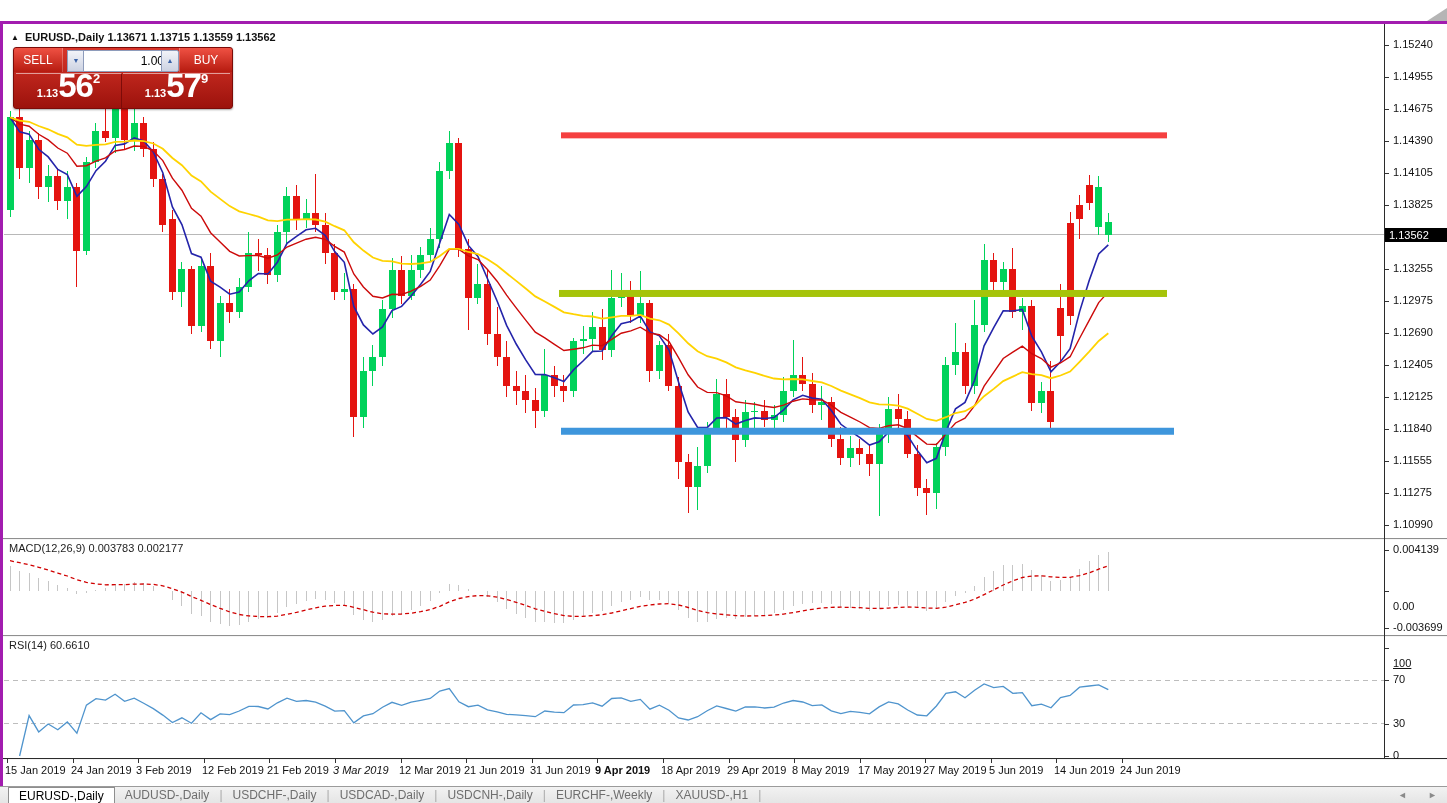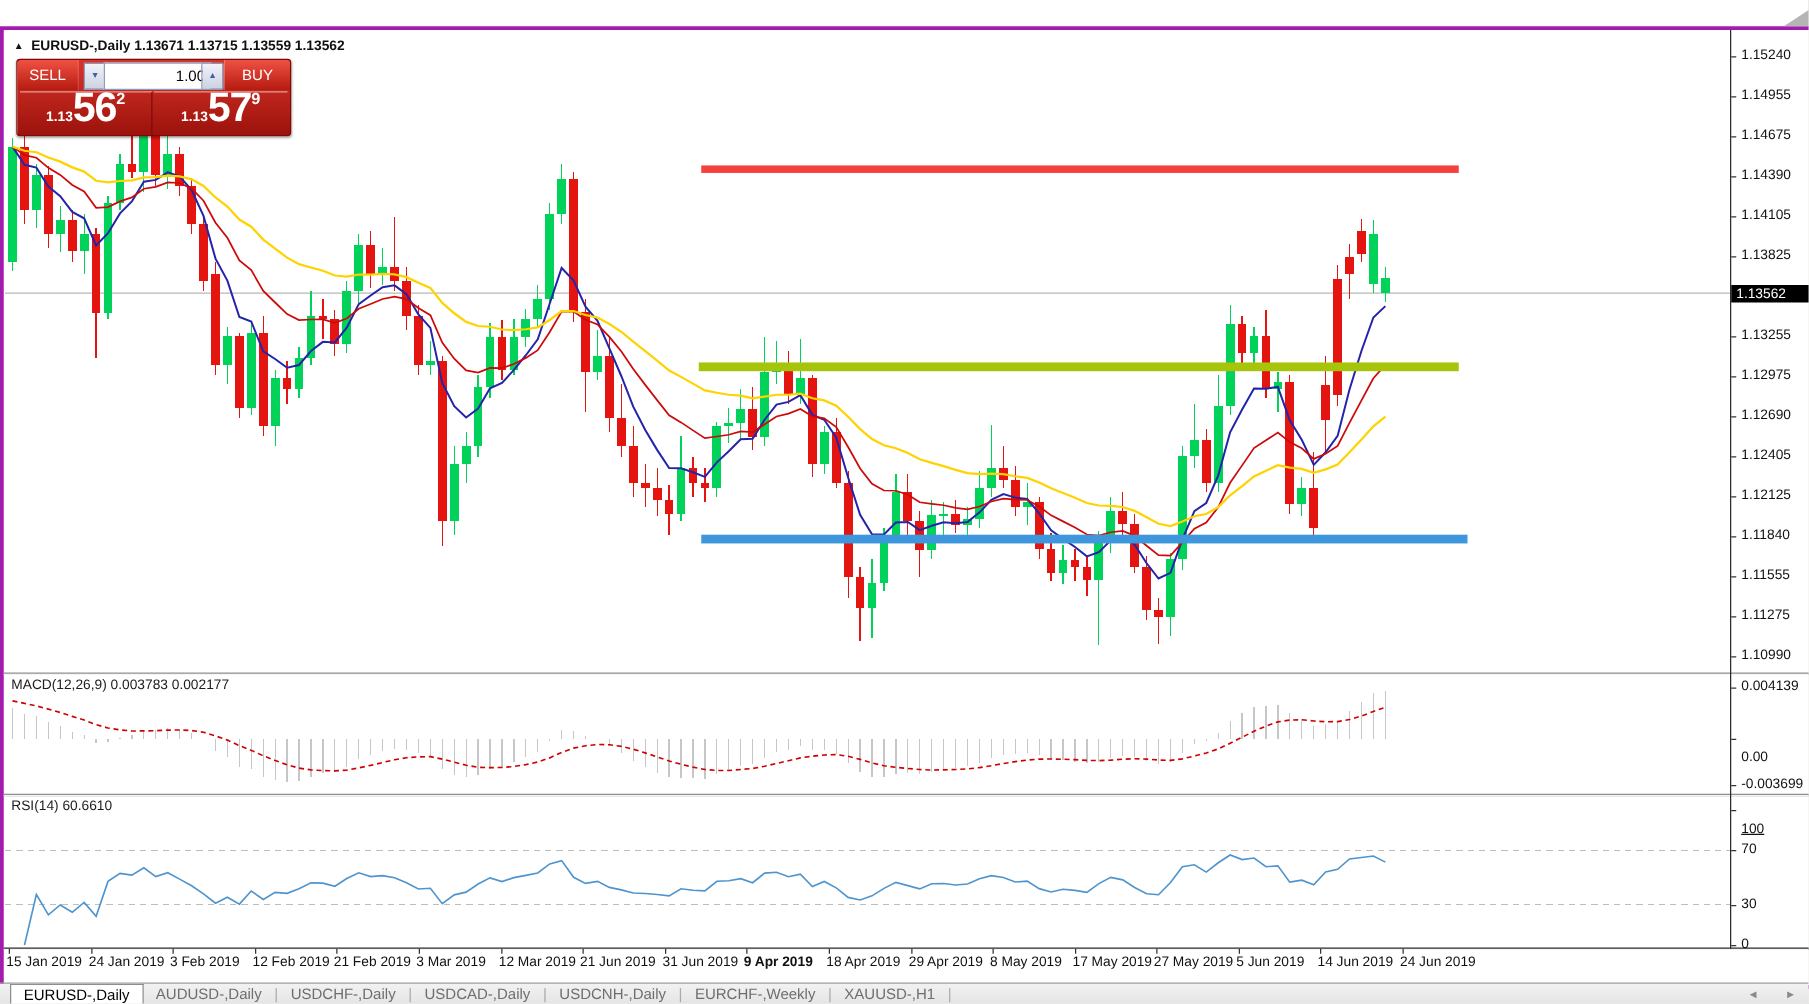--- a/index.html
+++ b/index.html
@@ -497,21 +497,21 @@
         <div class="date-label" style="left: 2px;">15 Jan 2019</div>
         <div class="date-tick" style="left: 70px;"></div>
         <div class="date-label" style="left: 68px; text-align: right;">24 Jan 2019</div>
         <div class="date-tick" style="left: 135px;"></div>
         <div class="date-label" style="left: 133px;">3 Feb 2019</div>
         <div class="date-tick" style="left: 201px;"></div>
         <div class="date-label" style="left: 199px;">12 Feb 2019</div>
         <div class="date-tick" style="left: 266px;"></div>
         <div class="date-label" style="left: 264px;">21 Feb 2019</div>
         <div class="date-tick" style="left: 332px;"></div>
-        <div class="date-label" style="left: 330px;">3 Mar 2019</div>
+        <div class="date-label" style="left: 330px; font-style: italic;">3 Mar 2019</div>
         <div class="date-tick" style="left: 398px;"></div>
         <div class="date-label" style="left: 396px; text-align: right;">12 Mar 2019</div>
         <div class="date-tick" style="left: 463px;"></div>
         <div class="date-label" style="left: 461px;">21 Jun 2019</div>
         <div class="date-tick" style="left: 529px;"></div>
         <div class="date-label" style="left: 527px;">31 Jun 2019</div>
         <div class="date-tick" style="left: 594px;"></div>
         <div class="date-label" style="left: 592px; font-weight: bold;">9 Apr 2019</div>
         <div class="date-tick" style="left: 660px;"></div>
         <div class="date-label" style="left: 658px;">18 Apr 2019</div>

